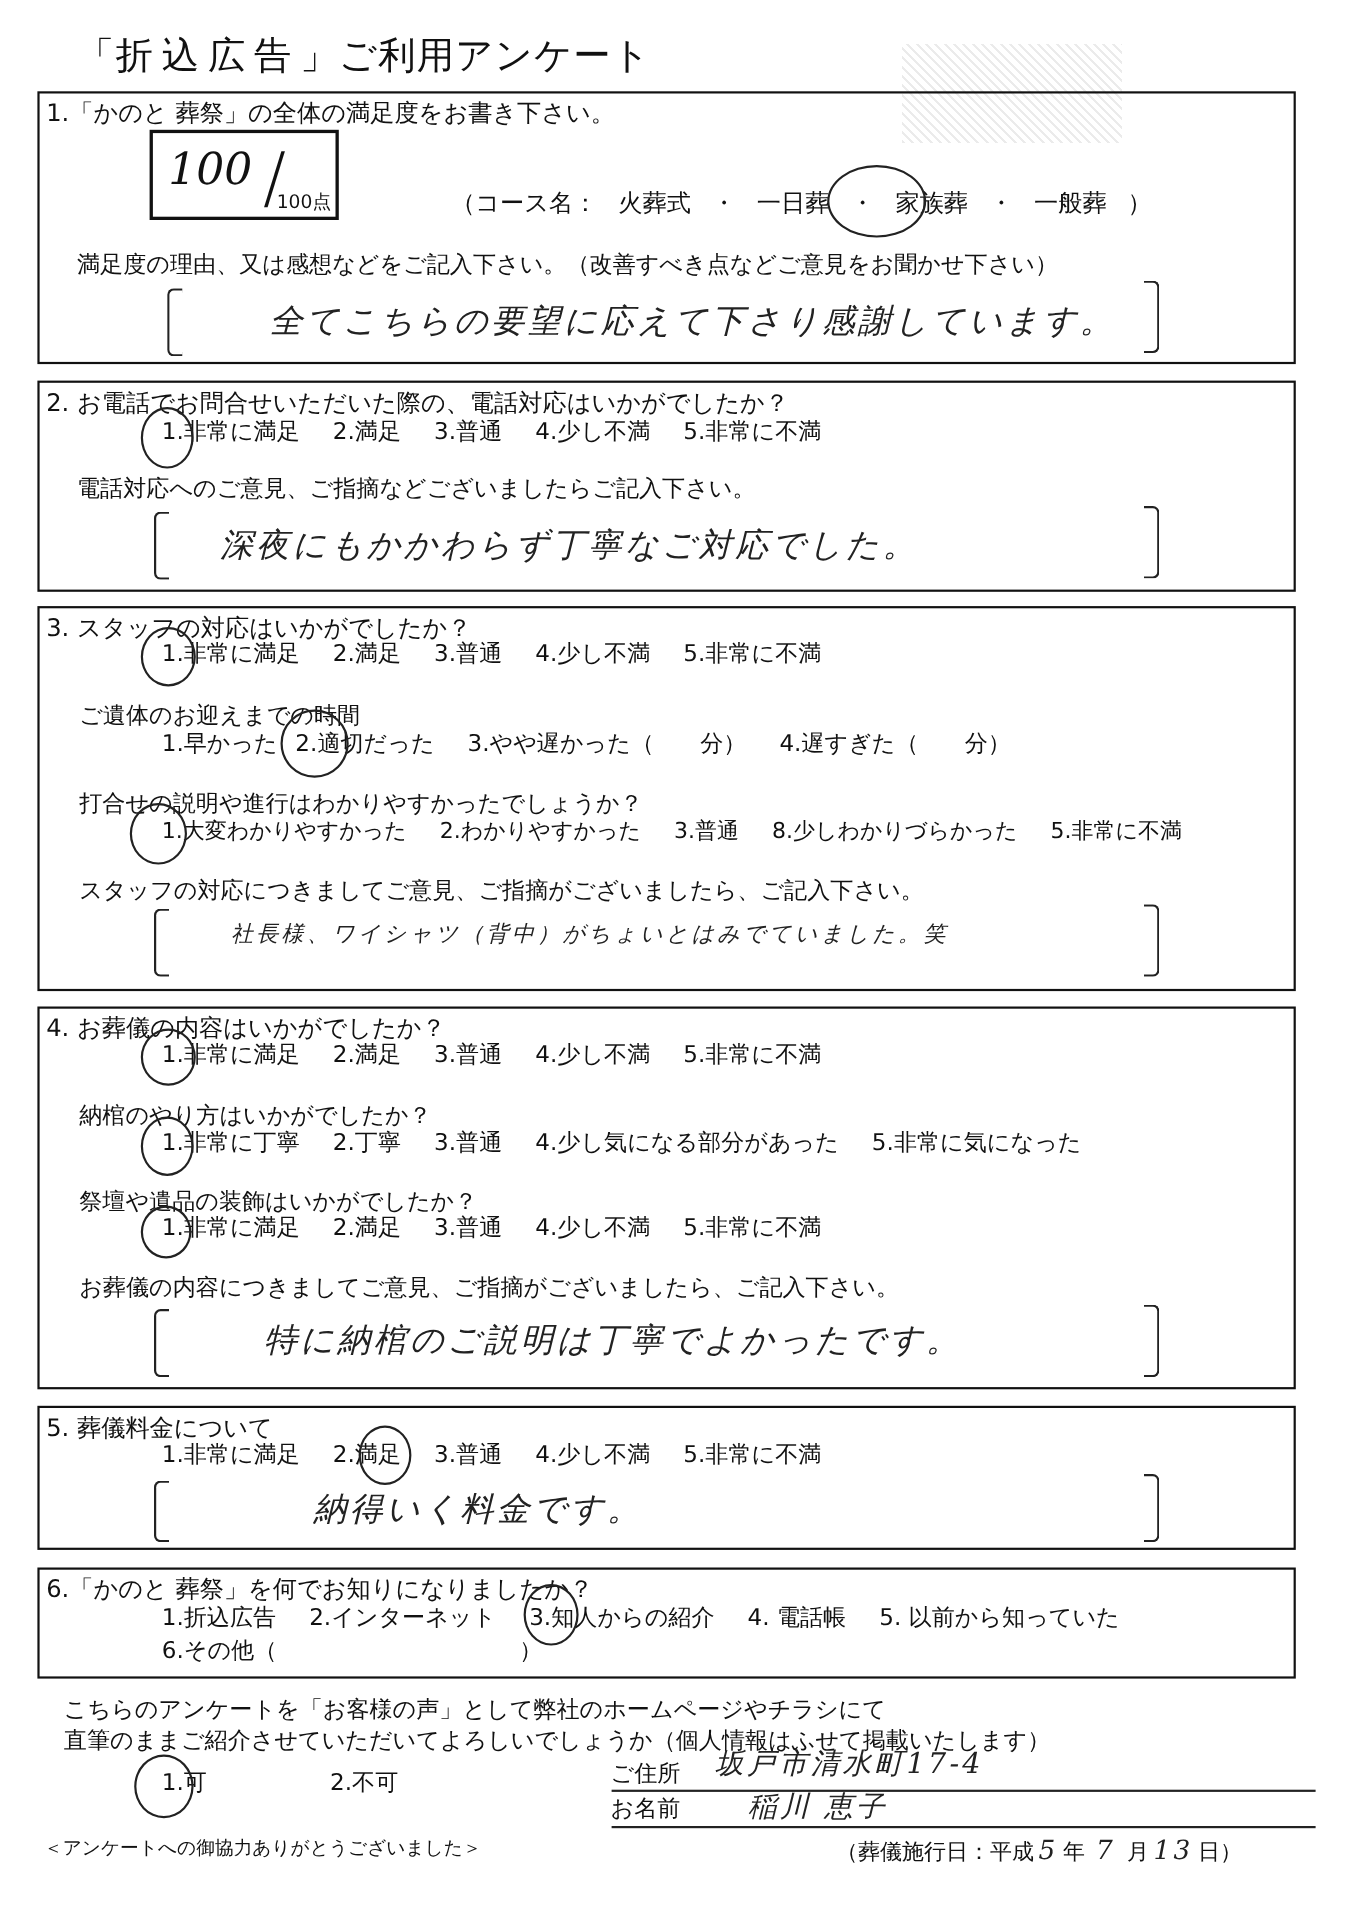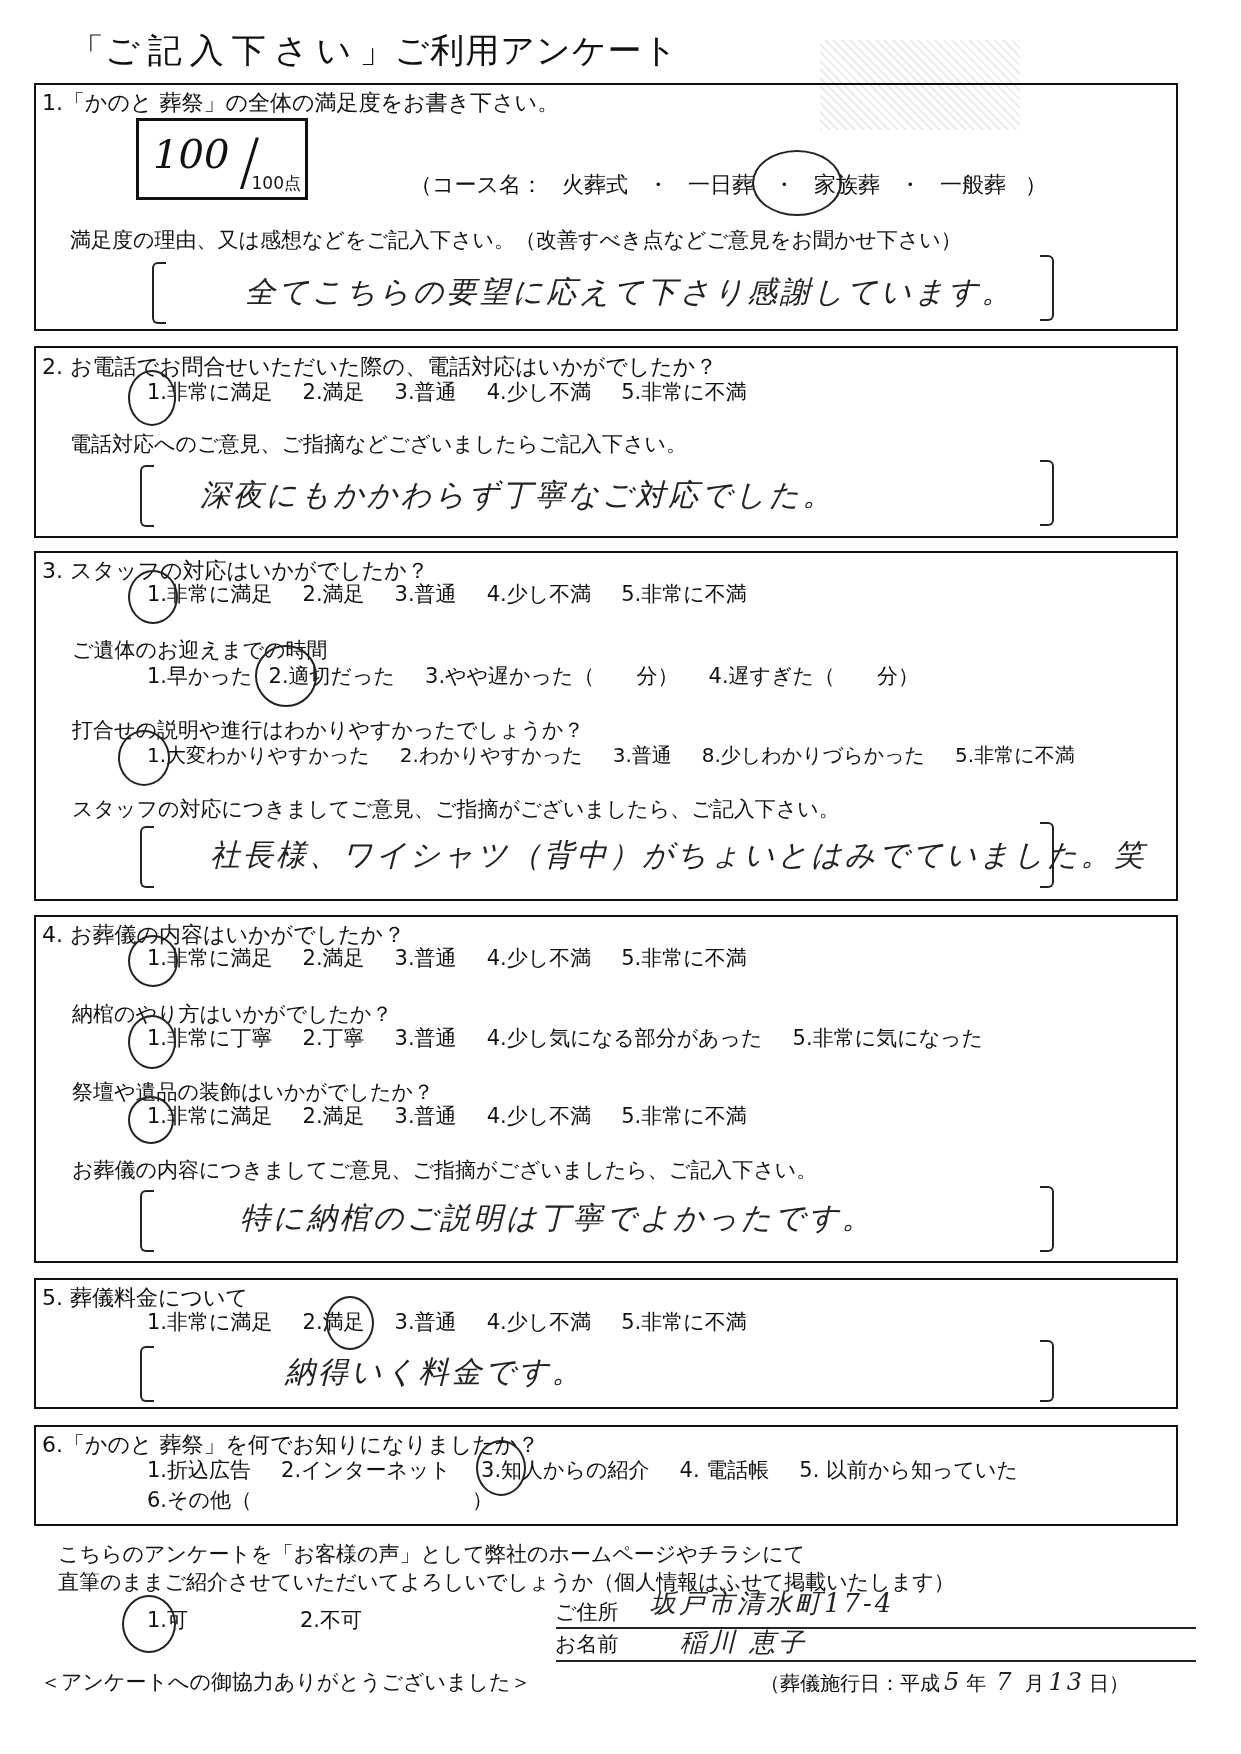--- a/index.html
+++ b/index.html
@@ -22,21 +22,21 @@
   .scorebox .slash { position:absolute; left:100px; top:4px; font-size:62px; font-weight:100; }
   .scorebox .max { position:absolute; right:4px; bottom:2px; font-size:17px; }
   .line { position:absolute; height:2px; background:#222; }
   .redact { position:absolute; left:820px; top:40px; width:200px; height:90px;
             background:repeating-linear-gradient(45deg,#e6e6e6 0 2px,#fff 2px 6px); opacity:0.8; }
 </style>
 </head>
 <body>
 
 <div class="abs title">
-  <span>「</span><span class="brand">ご記入下さい</span><span>」ご利用アンケート</span>
+  <span>「</span><span class="brand">折込広告</span><span>」ご利用アンケート</span>
 </div>
 <div class="redact"></div>
 
 <div class="box" style="top:83px;height:248px;"></div>
 <div class="abs q" style="left:42px;top:88px;">1.「かのと 葬祭」の全体の満足度をお書き下さい。</div>
 <div class="scorebox">
   <span class="val">100</span>
   <span class="slash">/</span>
   <span class="max">100点</span>
 </div>
@@ -80,21 +80,21 @@
 </div>
 <div class="circle" style="left:255px;top:645px;width:58px;height:58px;"></div>
 <div class="abs q" style="left:72px;top:716px;font-size:21px;">打合せの説明や進行はわかりやすかったでしょうか？</div>
 <div class="abs opt" style="left:147px;top:742px;font-size:20px;">
   <span>1.大変わかりやすかった</span><span>2.わかりやすかった</span><span>3.普通</span><span>8.少しわかりづらかった</span><span>5.非常に不満</span>
 </div>
 <div class="circle" style="left:118px;top:730px;width:48px;height:52px;"></div>
 <div class="abs q" style="left:72px;top:795px;font-size:21px;">スタッフの対応につきましてご意見、ご指摘がございましたら、ご記入下さい。</div>
 <div class="bracket-l" style="left:140px;top:826px;height:58px;"></div>
 <div class="bracket-r" style="left:1040px;top:822px;height:62px;"></div>
-<div class="abs hand" style="left:210px;top:835px;font-size:30px;">社長様、ワイシャツ（背中）がちょいとはみでていました。笑</div>
+<div class="abs hand" style="left:210px;top:835px;font-size:20px;">社長様、ワイシャツ（背中）がちょいとはみでていました。笑</div>
 
 <div class="box" style="top:915px;height:348px;"></div>
 <div class="abs q" style="left:42px;top:920px;">4. お葬儀の内容はいかがでしたか？</div>
 <div class="abs opt" style="left:147px;top:944px;">
   <span>1.非常に満足</span><span>2.満足</span><span>3.普通</span><span>4.少し不満</span><span>5.非常に不満</span>
 </div>
 <div class="circle" style="left:128px;top:935px;width:46px;height:48px;"></div>
 <div class="abs q" style="left:72px;top:1000px;font-size:21px;">納棺のやり方はいかがでしたか？</div>
 <div class="abs opt" style="left:147px;top:1024px;">
   <span>1.非常に丁寧</span><span>2.丁寧</span><span>3.普通</span><span>4.少し気になる部分があった</span><span>5.非常に気になった</span>
@@ -138,13 +138,13 @@
 
 <div class="abs q" style="left:555px;top:1598px;font-size:21px;">ご住所</div>
 <div class="abs hand" style="left:650px;top:1586px;font-size:26px;">坂戸市清水町17-4</div>
 <div class="line" style="left:556px;top:1627px;width:640px;"></div>
 <div class="abs q" style="left:555px;top:1630px;font-size:21px;">お名前</div>
 <div class="abs hand" style="left:680px;top:1625px;font-size:26px;">稲川 恵子</div>
 <div class="line" style="left:556px;top:1660px;width:640px;"></div>
 <div class="abs q" style="left:760px;top:1668px;font-size:20px;">
   <span>（葬儀施行日：平成</span><span class="hand" style="font-size:24px;margin:0 4px;">5</span><span>年</span><span class="hand" style="font-size:24px;margin:0 10px;">7</span><span>月</span><span class="hand" style="font-size:24px;margin:0 4px;">13</span><span>日）</span>
 </div>
-<div class="abs q" style="left:40px;top:1668px;font-size:21px;">＜アンケートへの御協力ありがとうございました＞</div>
+<div class="abs q" style="left:40px;top:1668px;font-size:17px;">＜アンケートへの御協力ありがとうございました＞</div>
 
 </body></html>

